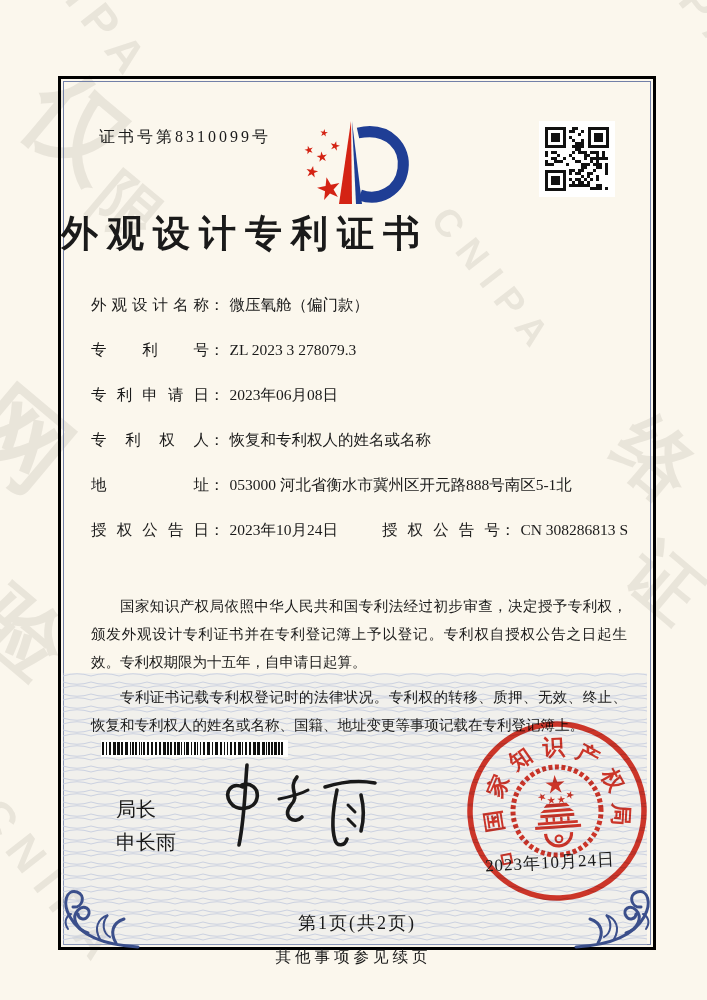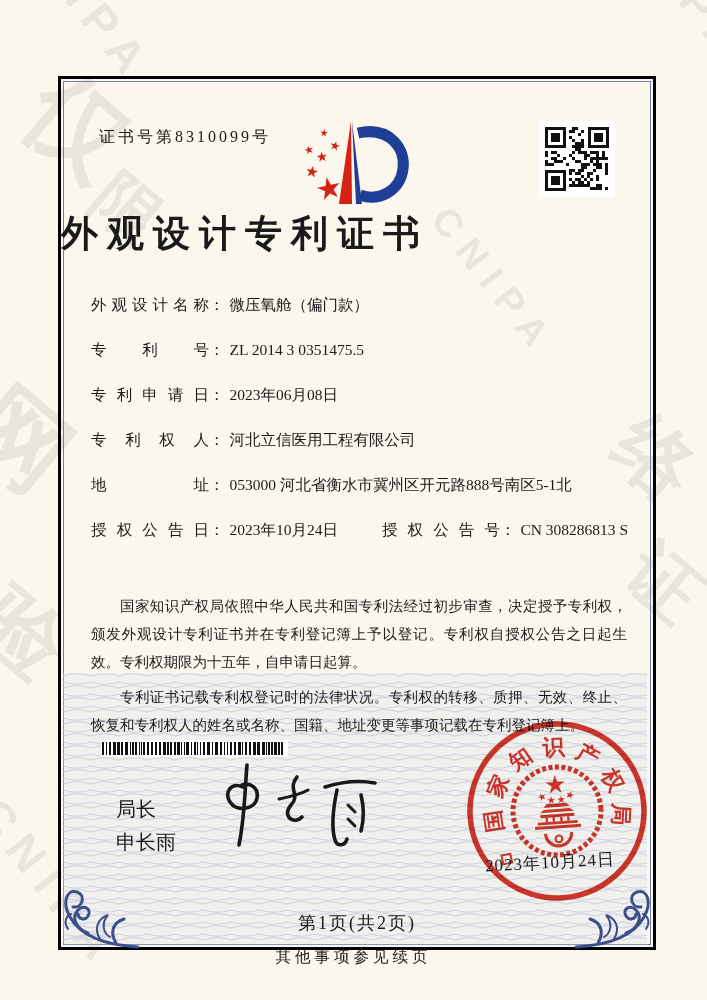--- a/index.html
+++ b/index.html
@@ -128,27 +128,27 @@
       <path id="qr-modules" transform="translate(6,6)" fill="#111111" d="M27 0h3v3h-3zM30 0h3v3h-3zM24 3h3v3h-3zM27 3h3v3h-3zM36 3h3v3h-3zM33 6h3v3h-3zM24 9h3v3h-3zM27 12h3v3h-3zM36 12h3v3h-3zM30 15h3v3h-3zM33 15h3v3h-3zM36 15h3v3h-3zM27 18h3v3h-3zM30 18h3v3h-3zM33 18h3v3h-3zM36 18h3v3h-3zM30 21h3v3h-3zM33 21h3v3h-3zM0 24h3v3h-3zM6 24h3v3h-3zM9 24h3v3h-3zM27 24h3v3h-3zM33 24h3v3h-3zM36 24h3v3h-3zM39 24h3v3h-3zM45 24h3v3h-3zM48 24h3v3h-3zM51 24h3v3h-3zM57 24h3v3h-3zM0 27h3v3h-3zM12 27h3v3h-3zM24 27h3v3h-3zM39 27h3v3h-3zM42 27h3v3h-3zM51 27h3v3h-3zM57 27h3v3h-3zM6 30h3v3h-3zM9 30h3v3h-3zM18 30h3v3h-3zM27 30h3v3h-3zM39 30h3v3h-3zM45 30h3v3h-3zM48 30h3v3h-3zM51 30h3v3h-3zM54 30h3v3h-3zM57 30h3v3h-3zM60 30h3v3h-3zM0 33h3v3h-3zM9 33h3v3h-3zM12 33h3v3h-3zM15 33h3v3h-3zM30 33h3v3h-3zM33 33h3v3h-3zM45 33h3v3h-3zM51 33h3v3h-3zM0 36h3v3h-3zM3 36h3v3h-3zM6 36h3v3h-3zM21 36h3v3h-3zM36 36h3v3h-3zM39 36h3v3h-3zM42 36h3v3h-3zM48 36h3v3h-3zM51 36h3v3h-3zM54 36h3v3h-3zM60 36h3v3h-3zM36 39h3v3h-3zM39 39h3v3h-3zM51 39h3v3h-3zM54 39h3v3h-3zM60 39h3v3h-3zM24 42h3v3h-3zM27 42h3v3h-3zM33 42h3v3h-3zM36 42h3v3h-3zM48 42h3v3h-3zM60 42h3v3h-3zM24 45h3v3h-3zM30 45h3v3h-3zM33 45h3v3h-3zM42 45h3v3h-3zM45 45h3v3h-3zM60 45h3v3h-3zM36 48h3v3h-3zM42 48h3v3h-3zM51 48h3v3h-3zM24 51h3v3h-3zM30 51h3v3h-3zM33 51h3v3h-3zM39 51h3v3h-3zM45 51h3v3h-3zM51 51h3v3h-3zM27 54h3v3h-3zM33 54h3v3h-3zM36 54h3v3h-3zM42 54h3v3h-3zM24 57h3v3h-3zM27 57h3v3h-3zM30 57h3v3h-3zM33 57h3v3h-3zM36 57h3v3h-3zM39 57h3v3h-3zM42 57h3v3h-3zM51 57h3v3h-3zM54 57h3v3h-3zM45 60h3v3h-3zM48 60h3v3h-3zM51 60h3v3h-3zM54 60h3v3h-3zM60 60h3v3h-3z"></path>
     </svg>
 
     <div class="title">外观设计专利证书</div>
 
     <div class="fields">
       <div class="frow">
         <span class="flabel">外观设计名称</span><span>：</span><span class="fvalue">微压氧舱（偏门款）</span>
       </div>
       <div class="frow">
-        <span class="flabel">专利号</span><span>：</span><span class="fvalue">ZL 2014 3 0351475.5</span>
+        <span class="flabel">专利号</span><span>：</span><span class="fvalue">ZL 2023 3 278079.3</span>
       </div>
       <div class="frow">
         <span class="flabel">专利申请日</span><span>：</span><span class="fvalue">2023年06月08日</span>
       </div>
       <div class="frow">
-        <span class="flabel">专利权人</span><span>：</span><span class="fvalue">河北立信医用工程有限公司</span>
+        <span class="flabel">专利权人</span><span>：</span><span class="fvalue">恢复和专利权人的姓名或名称</span>
       </div>
       <div class="frow">
         <span class="flabel">地址</span><span>：</span><span class="fvalue">053000 河北省衡水市冀州区开元路888号南区5-1北</span>
       </div>
       <div class="frow">
         <span class="fpair fpair-first">
           <span class="flabel">授权公告日</span><span>：</span><span class="fvalue">2023年10月24日</span>
         </span>
         <span class="fpair">
           <span class="flabel">授权公告号</span><span>：</span><span class="fvalue">CN 308286813 S</span>

